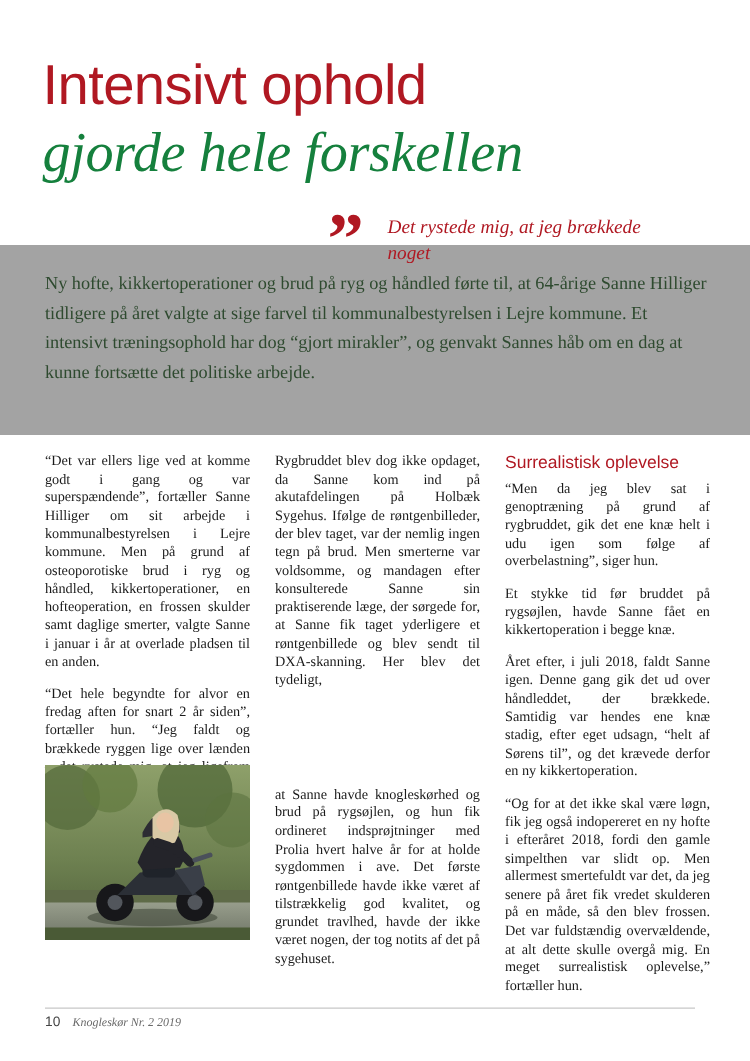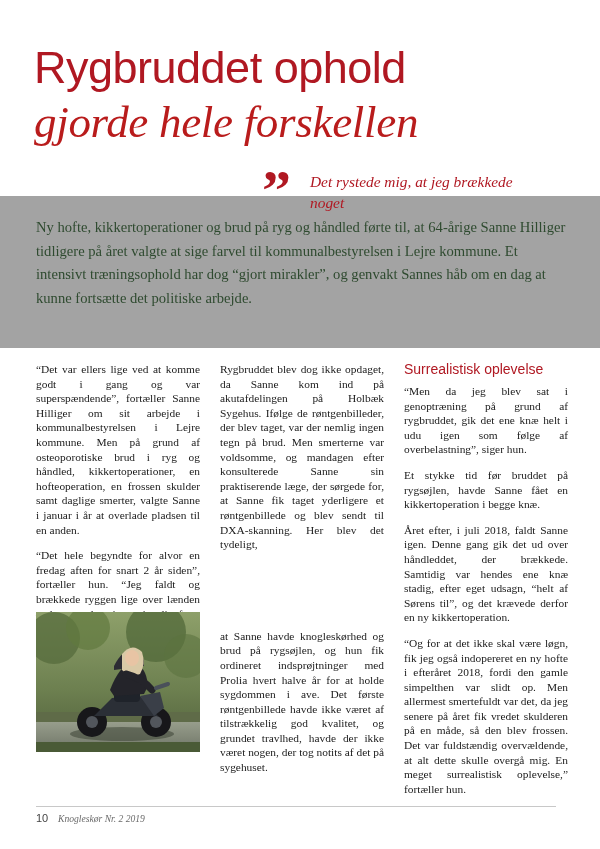--- a/index.html
+++ b/index.html
@@ -42,21 +42,21 @@
     color: #b01822;
     letter-spacing: -0.5px;
     margin: 0;
   }
   .headline-line2 {
     font-family: "Liberation Serif", serif;
     font-style: italic;
     font-weight: 400;
     font-size: 45px;
     line-height: 52px;
-    color: #b91c1c;
+    color: #15803d;
     margin: 4px 0 0 0;
     letter-spacing: -0.3px;
   }
 
   
   .intro-band {
     position: absolute;
     left: 0;
     top: 196px;
     width: 600px;
@@ -192,21 +192,21 @@
     font-size: 9.6px;
     color: #6a6a6a;
   }
 </style>
 </head>
 <body>
 
 <div class="page">
 
   <div class="headline-block">
-    <div class="headline-line1">Rygbruddet ophold</div>
+    <div class="headline-line1">Intensivt ophold</div>
     <div class="headline-line2">gjorde hele forskellen</div>
   </div>
 
   <div class="intro-band">
     <div class="intro-text">Ny hofte, kikkertoperationer og brud på ryg og håndled førte til, at 64-årige Sanne Hilliger tidligere på året valgte at sige farvel til kommunalbestyrelsen i Lejre kommune. Et intensivt træningsophold har dog “gjort mirakler”, og genvakt Sannes håb om en dag at kunne fortsætte det politiske arbejde.</div>
   </div>
 
   <div class="columns">
 
     <div class="col col1">

